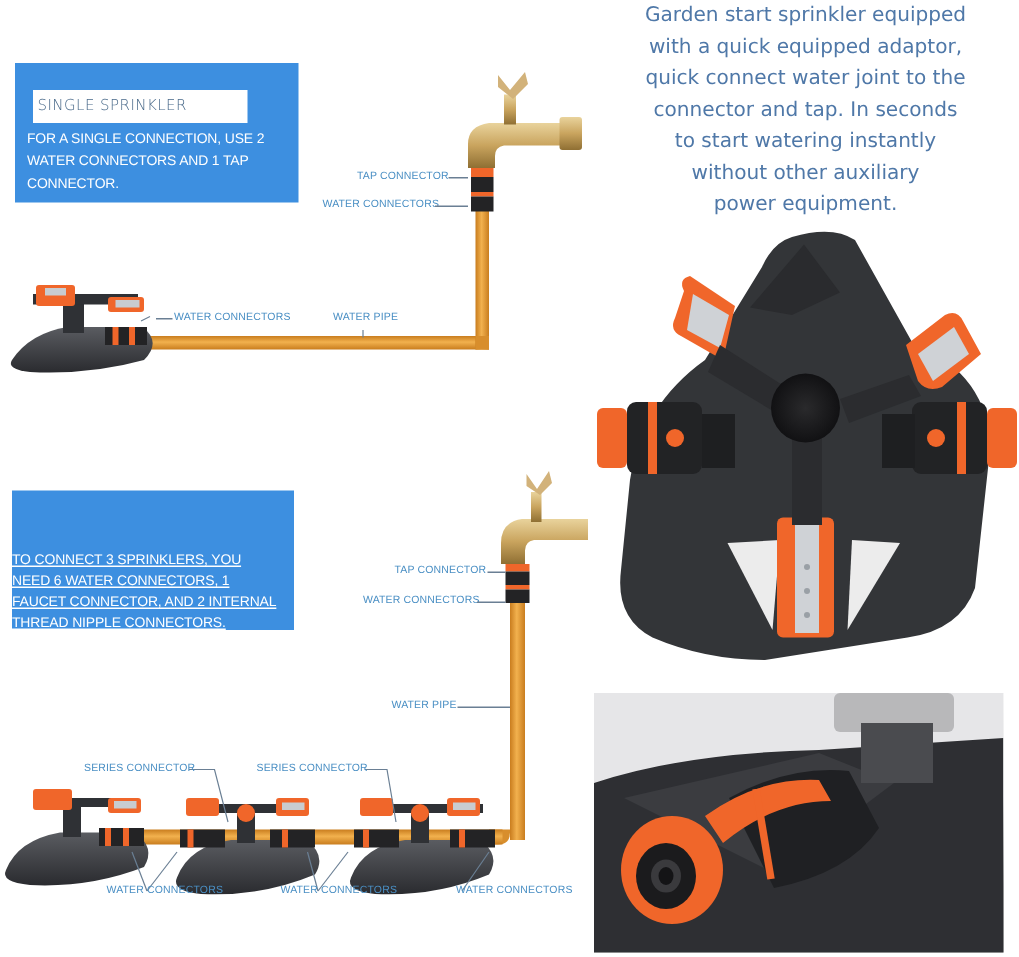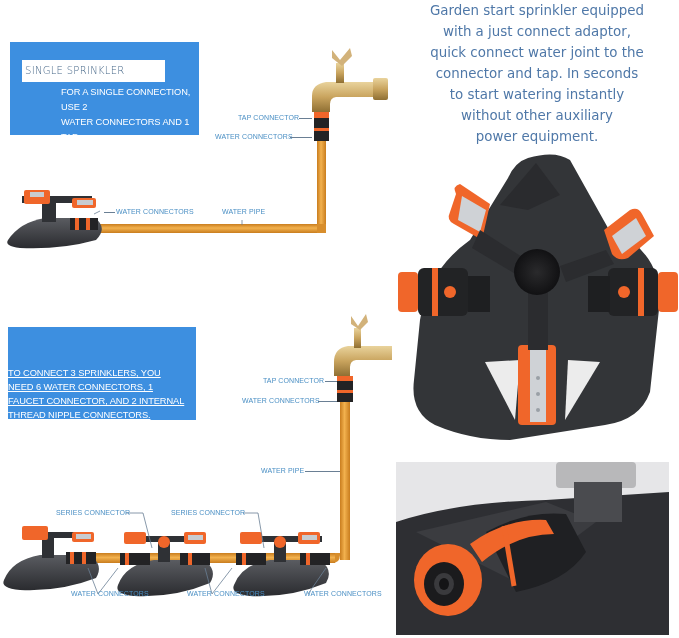--- a/index.html
+++ b/index.html
@@ -60,39 +60,39 @@
     left: 396px; top: 462px; width: 273px; height: 173px;
     background: linear-gradient(180deg, #eeeeef 0%, #d9d9db 40%, #2e2e31 75%, #1c1c1f 100%);
     overflow: hidden;
   }
 </style>
 </head>
 <body>
 
 <div class="info-box" style="left:10px; top:42px; width:189px; height:93px;">
   <div class="title" style="left:12px; top:18px; width:143px; height:22px; font-size:10px; line-height:22px; padding-left:3px;">SINGLE SPRINKLER</div>
-  <div class="desc" style="left:8px; top:43px;margin-left:43px;">
+  <div class="desc" style="left:8px; top:43px;">
     <div>FOR A SINGLE CONNECTION, USE 2</div>
     <div>WATER CONNECTORS AND 1 TAP</div>
     <div>CONNECTOR.</div>
   </div>
 </div>
 
 <div class="info-box" style="left:8px; top:327px; width:188px; height:93px;">
   <div class="desc" style="left:0; top:39px; line-height:14px;text-decoration:underline;">
     <div>TO CONNECT 3 SPRINKLERS, YOU</div>
     <div>NEED 6 WATER CONNECTORS, 1</div>
     <div>FAUCET CONNECTOR, AND 2 INTERNAL</div>
     <div> THREAD NIPPLE CONNECTORS.</div>
   </div>
 </div>
 
 <div class="desc-text">
   <div>Garden start sprinkler equipped</div>
-  <div>with a just connect adaptor,</div>
+  <div>with a quick equipped adaptor,</div>
   <div>quick connect water joint to the</div>
   <div>connector and tap. In seconds</div>
   <div>to start watering instantly</div>
   <div>without other auxiliary</div>
   <div>power equipment.</div>
 </div>
 
 <svg class="scene" width="679" height="638" viewBox="0 0 679 638">
   <defs>
     <linearGradient id="pipeV" x1="0" x2="1" y1="0" y2="0">

